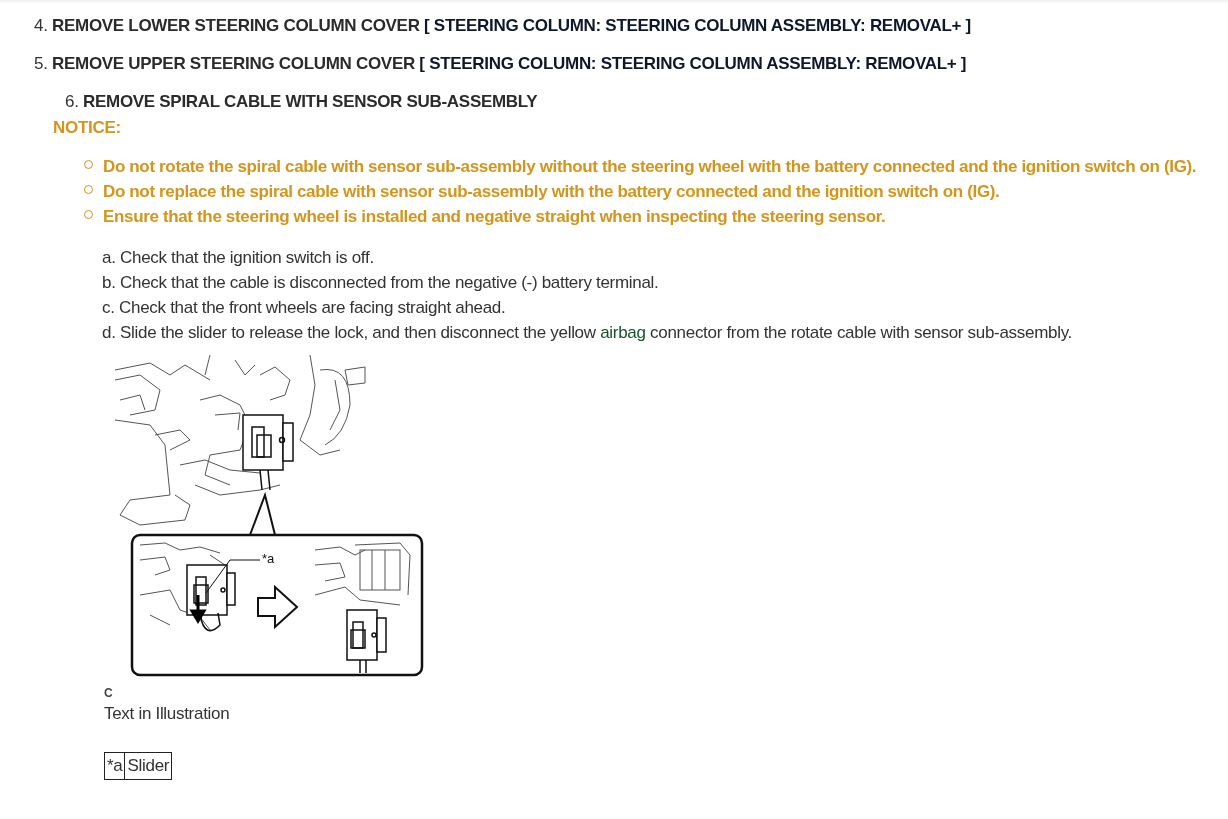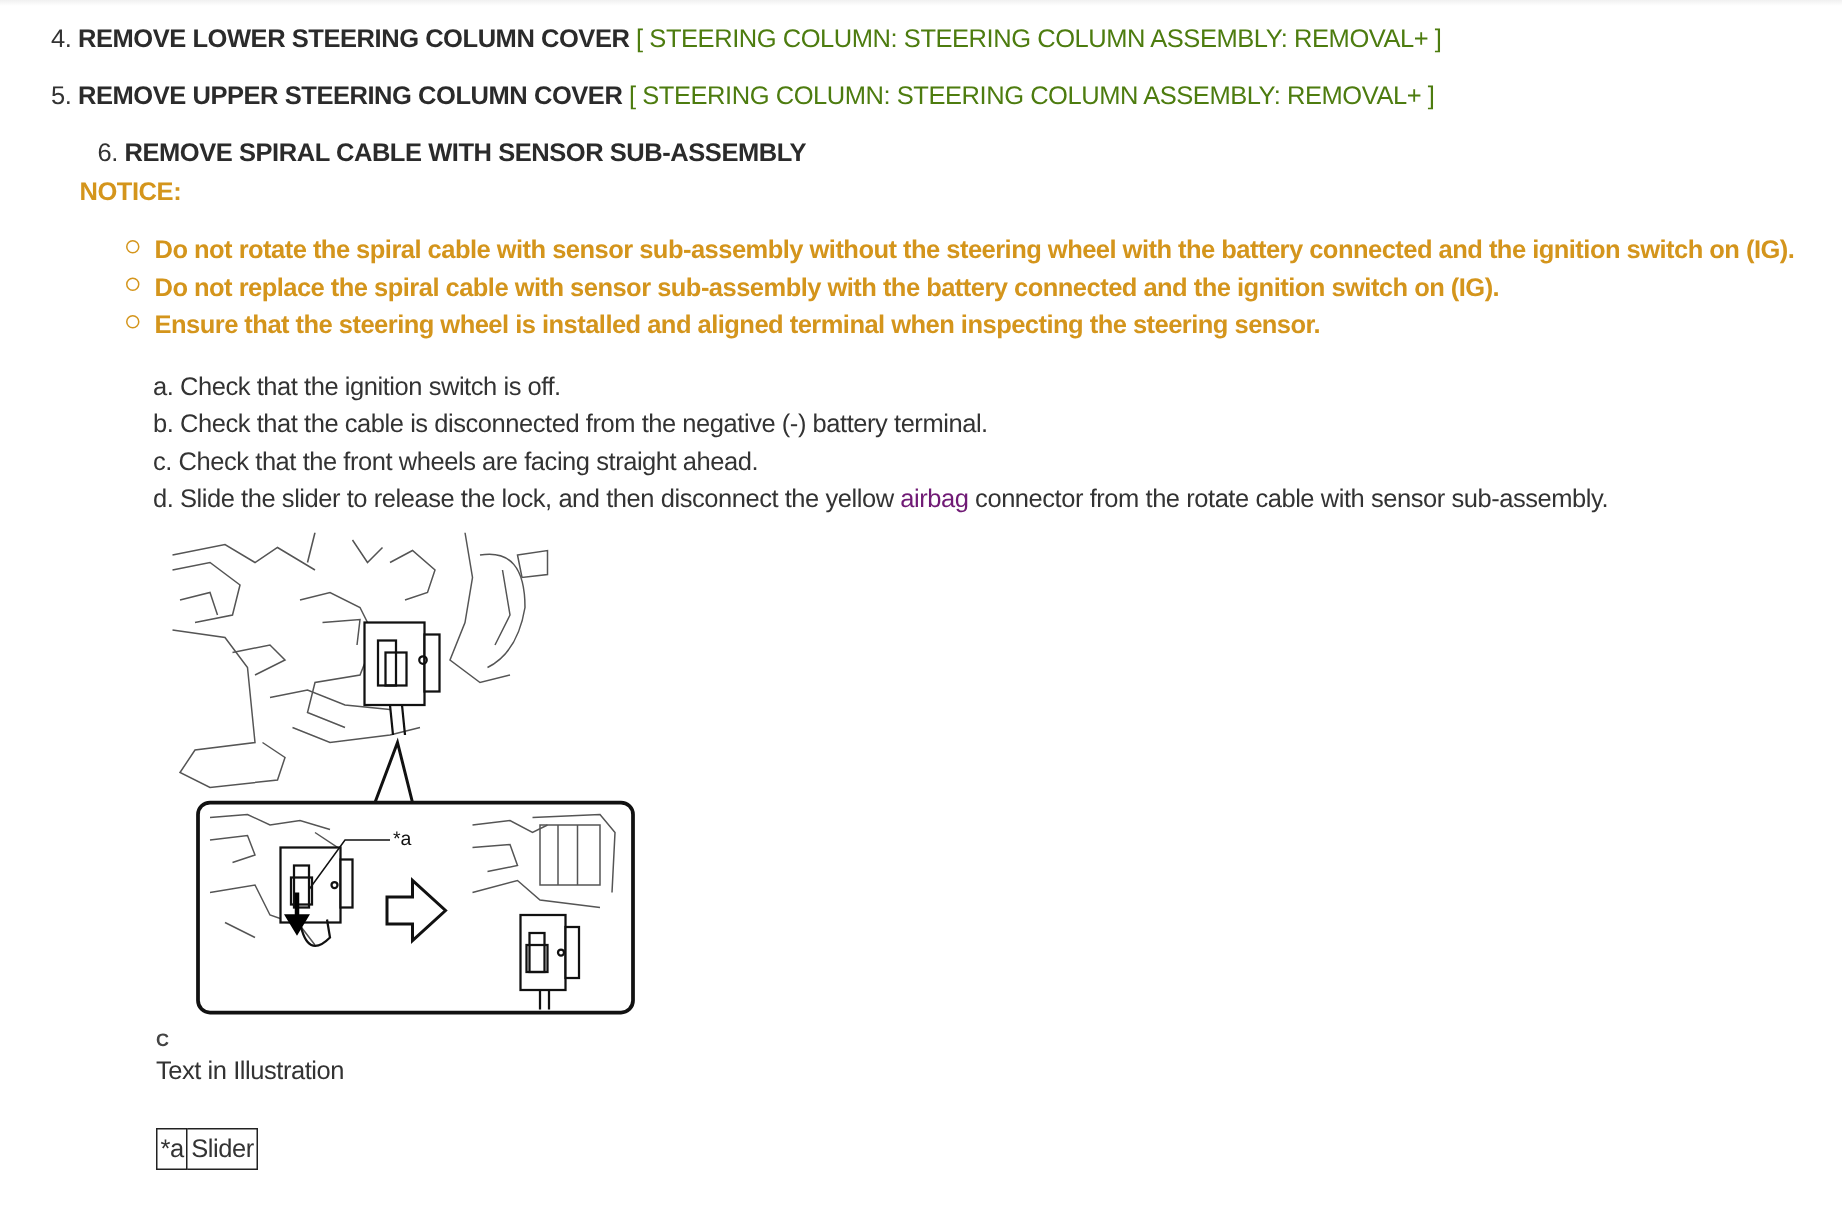--- a/index.html
+++ b/index.html
@@ -11,40 +11,40 @@
   .topshade {
     position: absolute; left: 0; top: 0; width: 1228px; height: 4px;
     background: linear-gradient(#f0f0f0, #ffffff);
   }
   .step {
     position: absolute; left: 34px; font-size: 17px; letter-spacing: -0.3px;
     white-space: nowrap;
   }
   .step .num { font-weight: normal; color: #333; }
   .step .title { font-weight: bold; color: #2b2b2b; }
-  .step .link { font-weight: normal; color: #4d7c0f; cursor: pointer; }
+  .step .link { font-weight: bold; color: #0f172a; cursor: pointer; }
   .notice-label {
     position: absolute; left: 53px; top: 118px; font-size: 17px;
     color: #d4951c; font-weight: bold; letter-spacing: -0.3px;
   }
   .notice-list { position: absolute; left: 84px; top: 154px; margin: 0; padding: 0; list-style: none; }
   .notice-list li {
     font-size: 17px; font-weight: bold; color: #d4951c; height: 25px; line-height: 25px;
     white-space: nowrap; letter-spacing: -0.35px;
   }
   .notice-list li .bullet {
     display: inline-block; width: 7px; height: 7px; border: 1.5px solid #d4951c;
     border-radius: 50%; margin-right: 10px; vertical-align: 3px;
   }
   .sub-list { position: absolute; left: 86px; top: 229px; margin: 16px; padding: 0; list-style: none; }
   .sub-list li {
     font-size: 17px; color: #333; height: 25px; line-height: 25px; white-space: nowrap;
     letter-spacing: -0.3px;
   }
-  .sub-list .inline-link { color: #701a75; cursor: pointer; }
+  .sub-list .inline-link { color: #14532d; cursor: pointer; }
   .figure {
     position: absolute; left: 110px; top: 355px; width: 320px; height: 330px;
   }
   .fig-code {
     position: absolute; left: 104px; top: 686px; font-size: 12px; font-weight: bold; color: #444;
   }
   .fig-caption {
     position: absolute; left: 104px; top: 704px; font-size: 17px; font-weight: normal; color: #333;
     letter-spacing: -0.3px;
   }
@@ -73,21 +73,21 @@
 <div class="step" style="top:92px;margin-left:31px;">
   <span class="num">6.</span>
   <span class="title">REMOVE SPIRAL CABLE WITH SENSOR SUB-ASSEMBLY</span>
 </div>
 
 <div class="notice-label">NOTICE:</div>
 
 <ul class="notice-list">
   <li><span class="bullet"></span><span>Do not rotate the spiral cable with sensor sub-assembly without the steering wheel with the battery connected and the ignition switch on (IG).</span></li>
   <li><span class="bullet"></span><span>Do not replace the spiral cable with sensor sub-assembly with the battery connected and the ignition switch on (IG).</span></li>
-  <li><span class="bullet"></span><span>Ensure that the steering wheel is installed and aligned terminal when inspecting the steering sensor.</span></li>
+  <li><span class="bullet"></span><span>Ensure that the steering wheel is installed and negative straight when inspecting the steering sensor.</span></li>
 </ul>
 
 <ul class="sub-list">
   <li><span>a.</span> <span>Check that the ignition switch is off.</span></li>
   <li><span>b.</span> <span>Check that the cable is disconnected from the negative (-) battery terminal.</span></li>
   <li><span>c.</span> <span>Check that the front wheels are facing straight ahead.</span></li>
   <li><span>d.</span> <span>Slide the slider to release the lock, and then disconnect the yellow </span><span class="inline-link">airbag</span><span> connector from the rotate cable with sensor sub-assembly.</span></li>
 </ul>
 
 <div class="figure">

